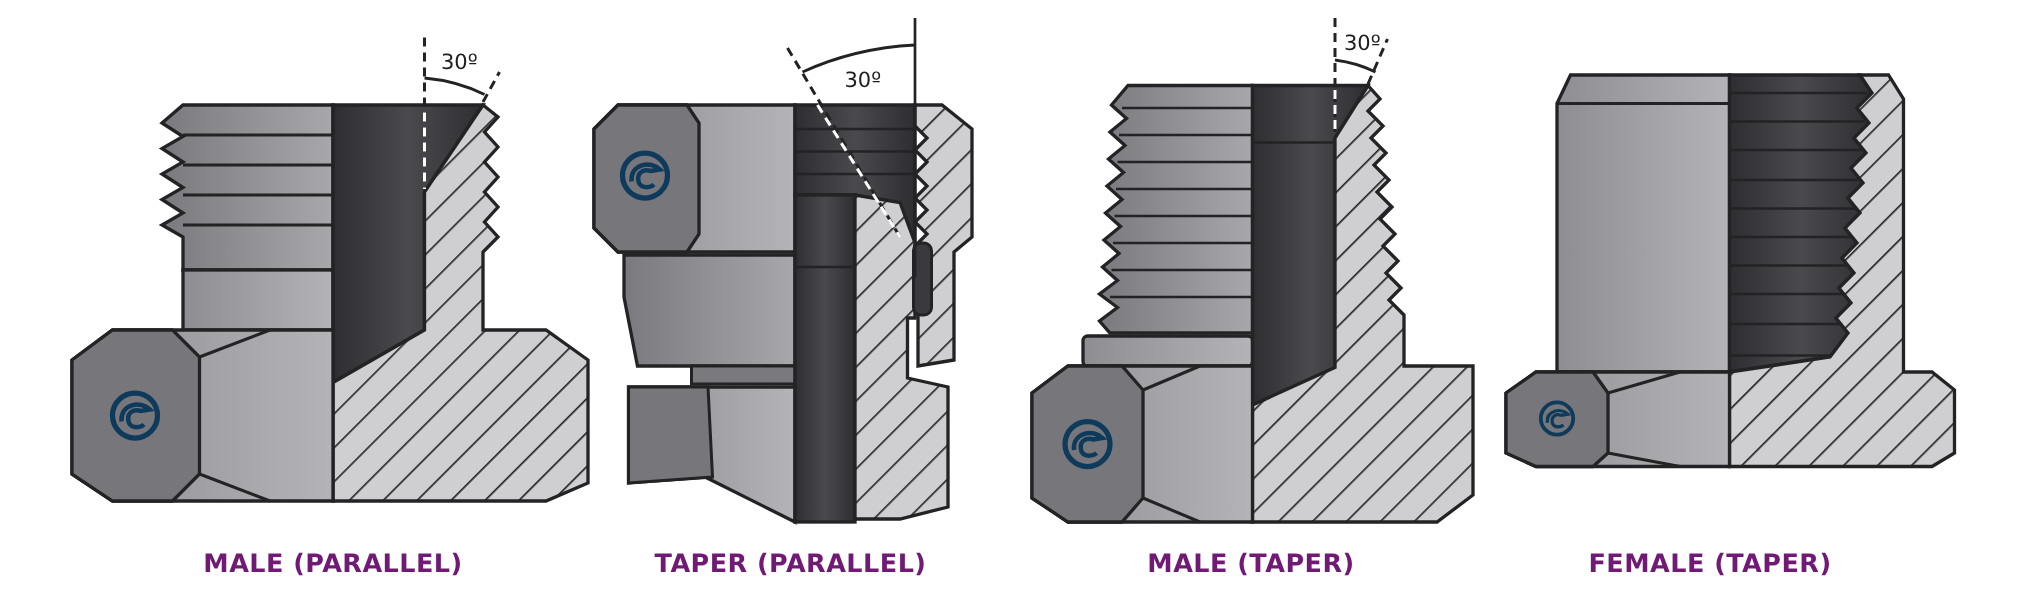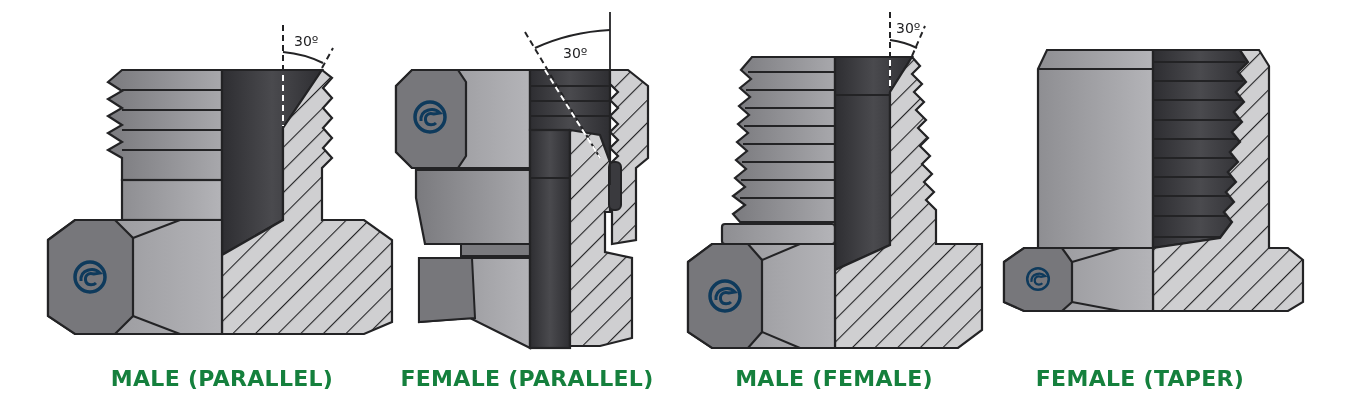--- a/index.html
+++ b/index.html
@@ -1,19 +1,19 @@
 <!DOCTYPE html>
 <html><head>
 <meta charset="utf-8">
 <style>
   html, body { margin: 0; padding: 0; background: #ffffff; }
   body { width: 1361px; height: 401px; position: relative; overflow: hidden;
          font-family: "DejaVu Sans", sans-serif; }
-  .caption { position: absolute; top: 366px; font-weight: bold; font-size: 22px;
-             color: #15803d; letter-spacing: 0.3px; white-space: nowrap;
+  .caption { position: absolute; top: 366px; font-weight: bold; font-size: 17px;
+             color: #701a75; letter-spacing: 0.3px; white-space: nowrap;
              transform: translateX(-50%); font-family: "DejaVu Sans", sans-serif; }
   .angle { font-size: 14px; fill: #1e1e20; font-family: "DejaVu Sans", sans-serif; }
 </style>
 </head>
 <body>
 
 <svg width="1361" height="401" viewBox="0 0 1361 401" style="position:absolute;left:0;top:0">
   <defs>
     <pattern id="hatch" patternUnits="userSpaceOnUse" width="16" height="16" patternTransform="rotate(45)">
       <rect width="16" height="16" fill="#cfcfd1"></rect>
@@ -146,15 +146,15 @@
     <path d="M1004,262 L1024,248 L1062,248 L1072,262 L1072,302 L1062,311 L1024,311 L1004,302 Z" fill="#77777b" stroke="#232325" stroke-width="2.2"></path>
     <line x1="1072" y1="262" x2="1120" y2="248" stroke="#232325" stroke-width="2"></line>
     <line x1="1072" y1="302" x2="1120" y2="311" stroke="#232325" stroke-width="2"></line>
     <g transform="translate(1038,279) scale(0.72)">
         <use href="#logo"></use>
       </g>
   </g>
 </svg>
 
 <div class="caption" style="left:222px">MALE (PARALLEL)</div>
-<div class="caption" style="left:527px">FEMALE (PARALLEL)</div>
-<div class="caption" style="left:834px">MALE (FEMALE)</div>
+<div class="caption" style="left:527px">TAPER (PARALLEL)</div>
+<div class="caption" style="left:834px">MALE (TAPER)</div>
 <div class="caption" style="left:1140px">FEMALE (TAPER)</div>
 
 </body></html>

